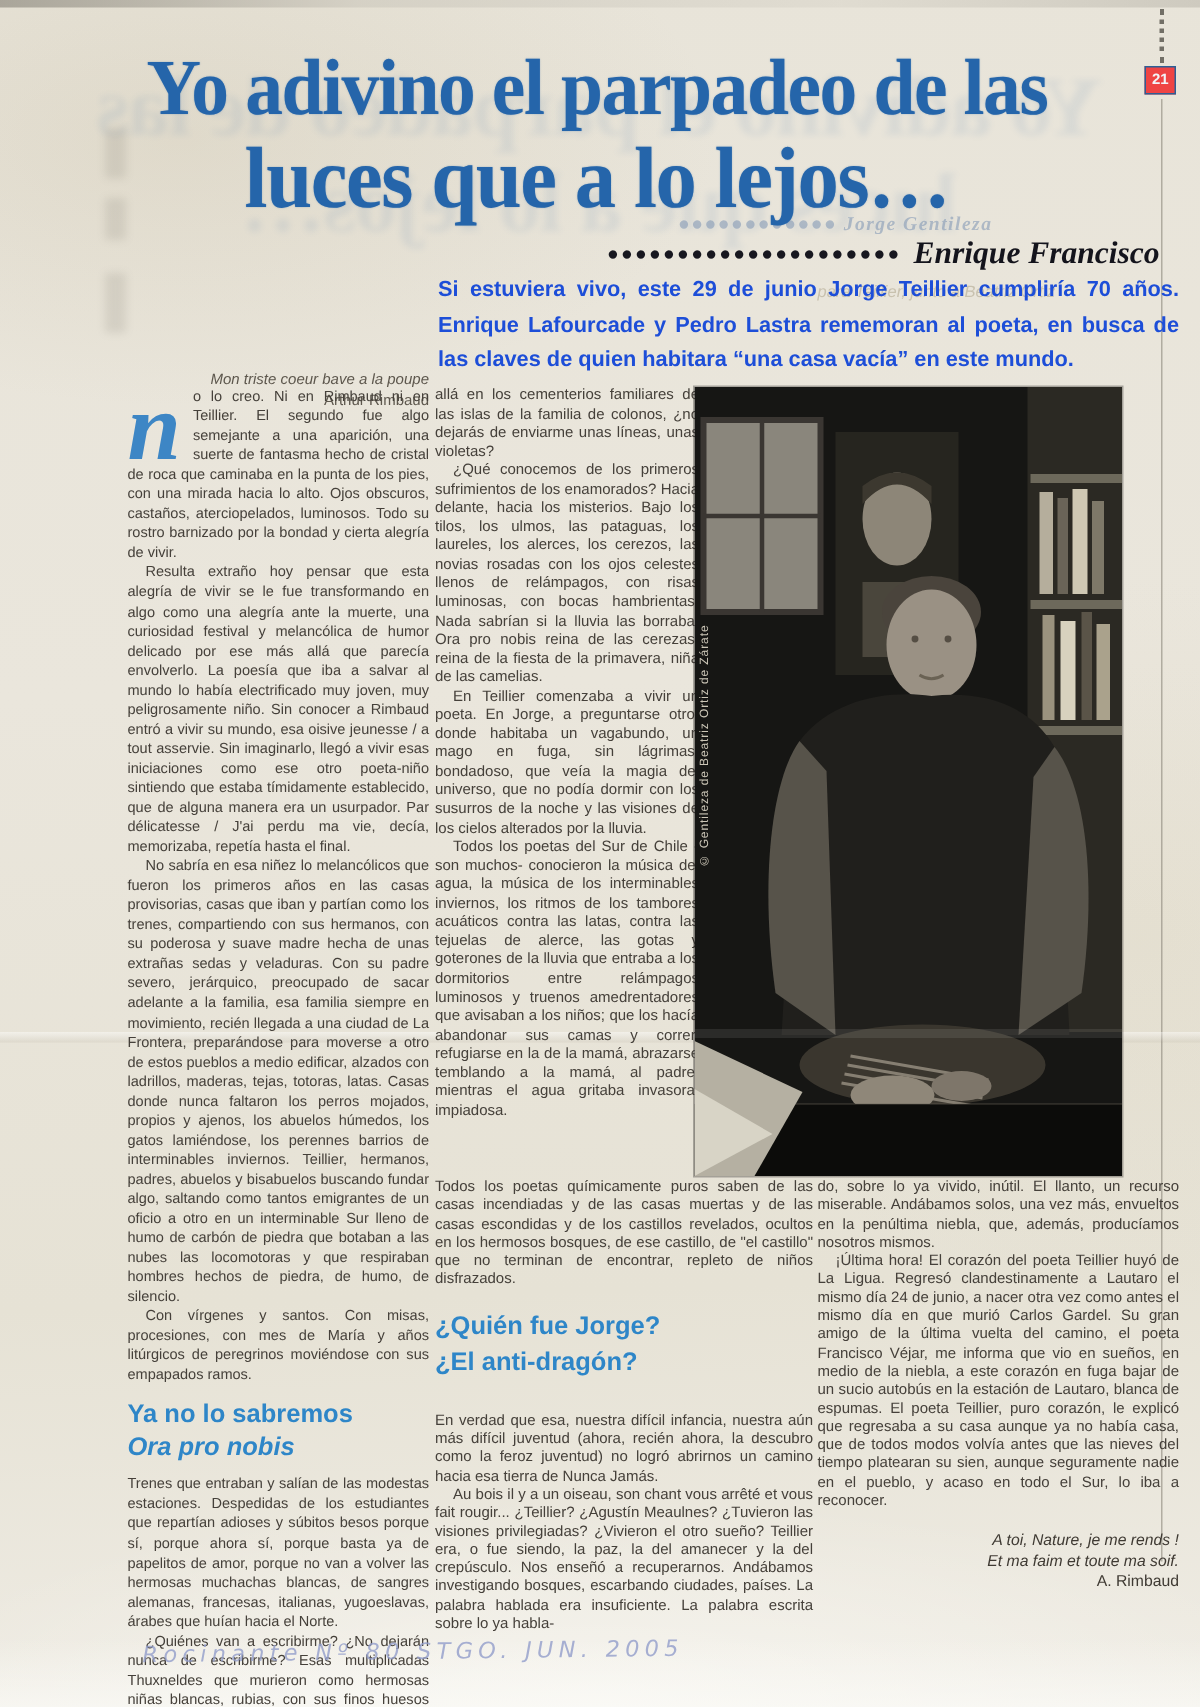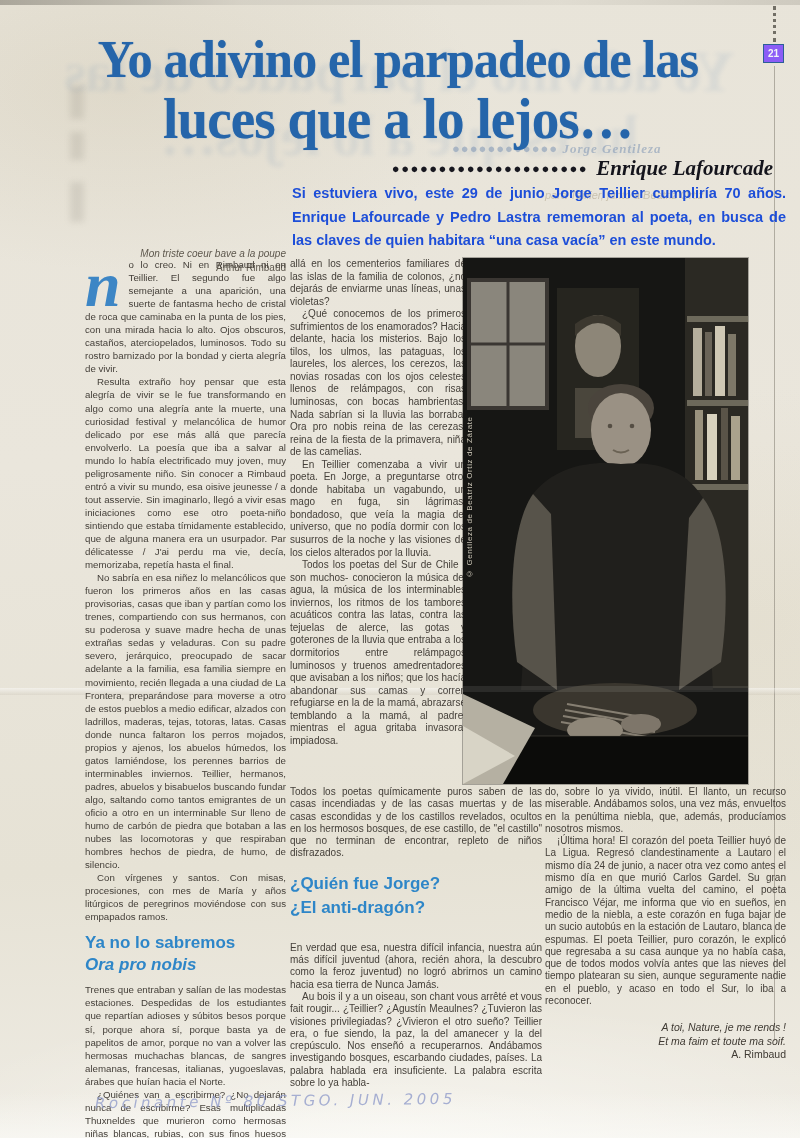--- a/index.html
+++ b/index.html
@@ -23,21 +23,21 @@
   .ghost-title{position:absolute;left:50px;top:40px;width:700px;text-align:center;z-index:0;
     font-family:"Liberation Serif",serif;font-weight:bold;font-size:56px;line-height:64px;
     color:#3f6ea6;opacity:.09;filter:blur(2px);transform:scaleX(-1);letter-spacing:-1px;}
   .ghost-line1{position:absolute;left:452px;top:141px;z-index:0;font-family:"Liberation Serif",serif;
     font-weight:bold;font-style:italic;font-size:13px;color:#7e95b4;opacity:.55;letter-spacing:1px;}
   .ghost-line2{position:absolute;left:545px;top:189px;z-index:0;font-size:11px;color:#a89e84;opacity:.5;font-style:italic;}
 
   
   .page-rule-dotted{position:absolute;left:773px;top:6px;height:36px;width:0;
     border-left:3px dotted #55524a;opacity:.8;}
-  .page-badge{position:absolute;left:763px;top:44px;width:21px;height:19px;background:#8b5cf6;
+  .page-badge{position:absolute;left:763px;top:44px;width:21px;height:19px;background:#ef4444;
     color:#f2f4f8;font-size:10px;font-weight:bold;display:flex;align-items:center;justify-content:center;
     border:1px solid #2c5f96;box-sizing:border-box;}
   .page-rule{position:absolute;left:774px;top:66px;width:1px;height:975px;background:#8a867a;opacity:.6;}
 
   .headline{position:absolute;left:48px;top:30px;width:700px;text-align:center;z-index:2;
     font-family:"Liberation Serif",serif;font-weight:bold;color:#2565aa;letter-spacing:-1px;
     text-shadow:0 0 1px rgba(37,101,170,.5);}
   .headline .l1{font-size:53px;line-height:58px;display:block;transform:scaleX(.95);}
   .headline .l2{font-size:58px;line-height:62px;display:block;transform:scaleX(.95);}
 
@@ -112,21 +112,21 @@
 <div class="page-badge">21</div>
 <div class="page-rule"></div>
 
 <h1 class="headline" style="margin:0;">
   <span class="l1">Yo adivino el parpadeo de las</span>
   <span class="l2">luces que a lo lejos…</span>
 </h1>
 
 <div class="byline-row">
   <span class="byline-dots">●●●●●●●●●●●●●●●●●●●●●</span>
-  <span class="byline-name">Enrique Lafourcade</span>
+  <span class="byline-name">Enrique Francisco</span>
 </div>
 
 <div class="standfirst">Si estuviera vivo, este 29 de junio Jorge Teillier cumpliría 70 años. Enrique Lafourcade y Pedro Lastra rememoran al poeta, en busca de las claves de quien habitara “una casa vacía” en este mundo.</div>
 
 <div class="epigraph">
   <div>Mon triste coeur bave a la poupe</div>
   <div class="sig">Arthur Rimbaud</div>
 </div>
 
 <div class="col col-left">

